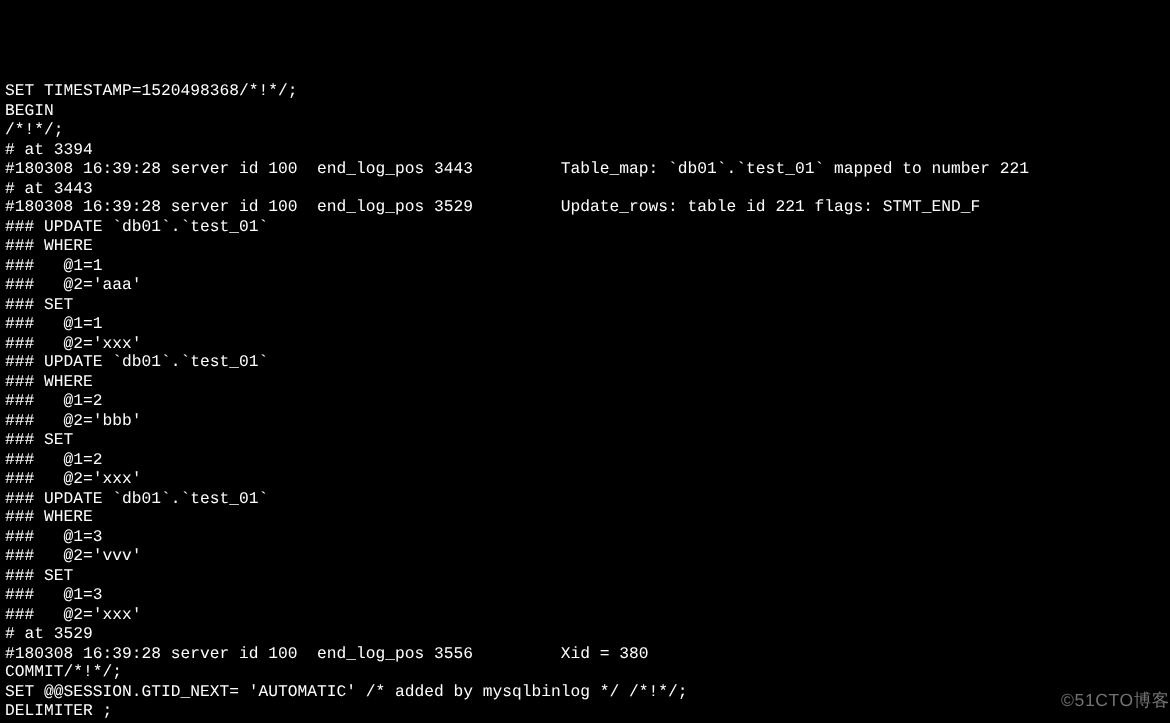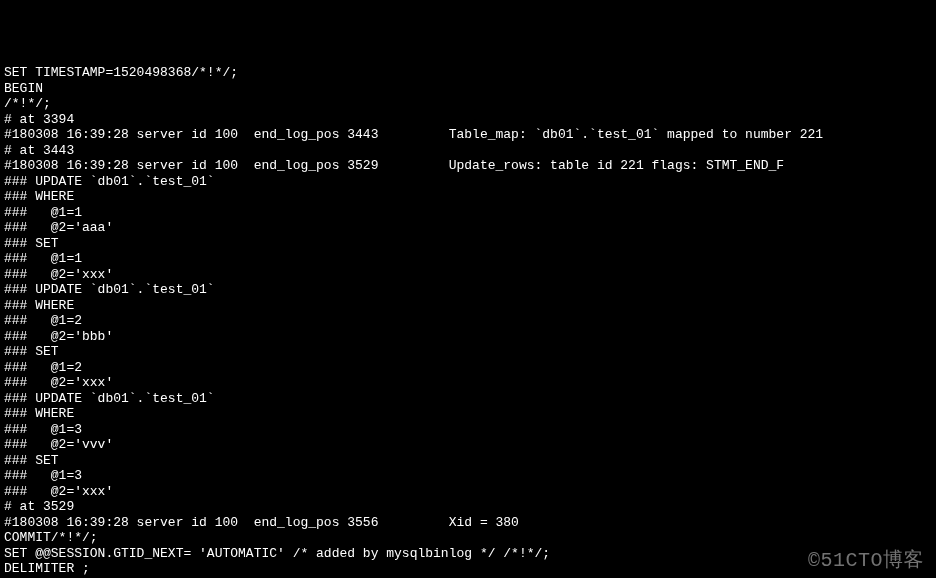--- a/index.html
+++ b/index.html
@@ -18,25 +18,25 @@
       overflow: hidden;
       position: relative;
       padding: 3px 4px;
       white-space: pre;
     }
     .line {
       display: block;
     }
     .watermark {
       position: absolute;
-      right: 12px;
+      right: 0;
       bottom: 10px;
       color: #9a9a9a;
-      font-size: 20px;
-      font-family: Liberation Mono, monospace;
+      font-size: 14px;
+      font-family: Liberation Sans, sans-serif;
       opacity: 0.75;
       letter-spacing: 0.5px;
     }
   </style>
 </head>
 <body>
 
 
 
 <div id="term"><span class="line">SET TIMESTAMP=1520498368/*!*/;</span><span class="line">BEGIN</span><span class="line">/*!*/;</span><span class="line"># at 3394</span><span class="line">#180308 16:39:28 server id 100  end_log_pos 3443         Table_map: `db01`.`test_01` mapped to number 221</span><span class="line"># at 3443</span><span class="line">#180308 16:39:28 server id 100  end_log_pos 3529         Update_rows: table id 221 flags: STMT_END_F</span><span class="line">### UPDATE `db01`.`test_01`</span><span class="line">### WHERE</span><span class="line">###   @1=1</span><span class="line">###   @2='aaa'</span><span class="line">### SET</span><span class="line">###   @1=1</span><span class="line">###   @2='xxx'</span><span class="line">### UPDATE `db01`.`test_01`</span><span class="line">### WHERE</span><span class="line">###   @1=2</span><span class="line">###   @2='bbb'</span><span class="line">### SET</span><span class="line">###   @1=2</span><span class="line">###   @2='xxx'</span><span class="line">### UPDATE `db01`.`test_01`</span><span class="line">### WHERE</span><span class="line">###   @1=3</span><span class="line">###   @2='vvv'</span><span class="line">### SET</span><span class="line">###   @1=3</span><span class="line">###   @2='xxx'</span><span class="line"># at 3529</span><span class="line">#180308 16:39:28 server id 100  end_log_pos 3556         Xid = 380</span><span class="line">COMMIT/*!*/;</span><span class="line">SET @@SESSION.GTID_NEXT= 'AUTOMATIC' /* added by mysqlbinlog */ /*!*/;</span><span class="line">DELIMITER ;</span><span class="line"># End of log file</span></div>

